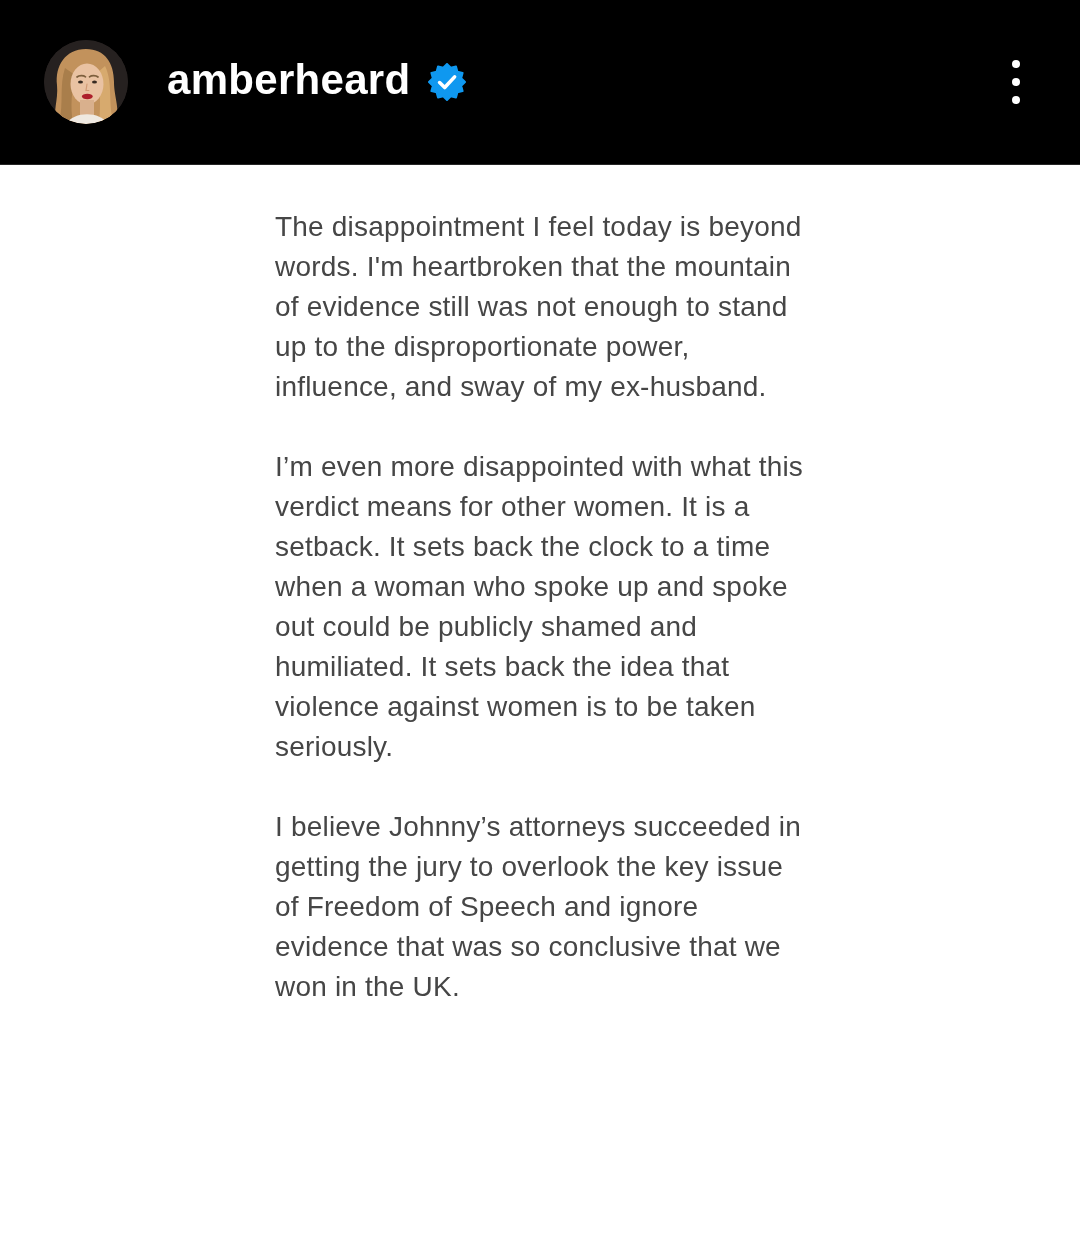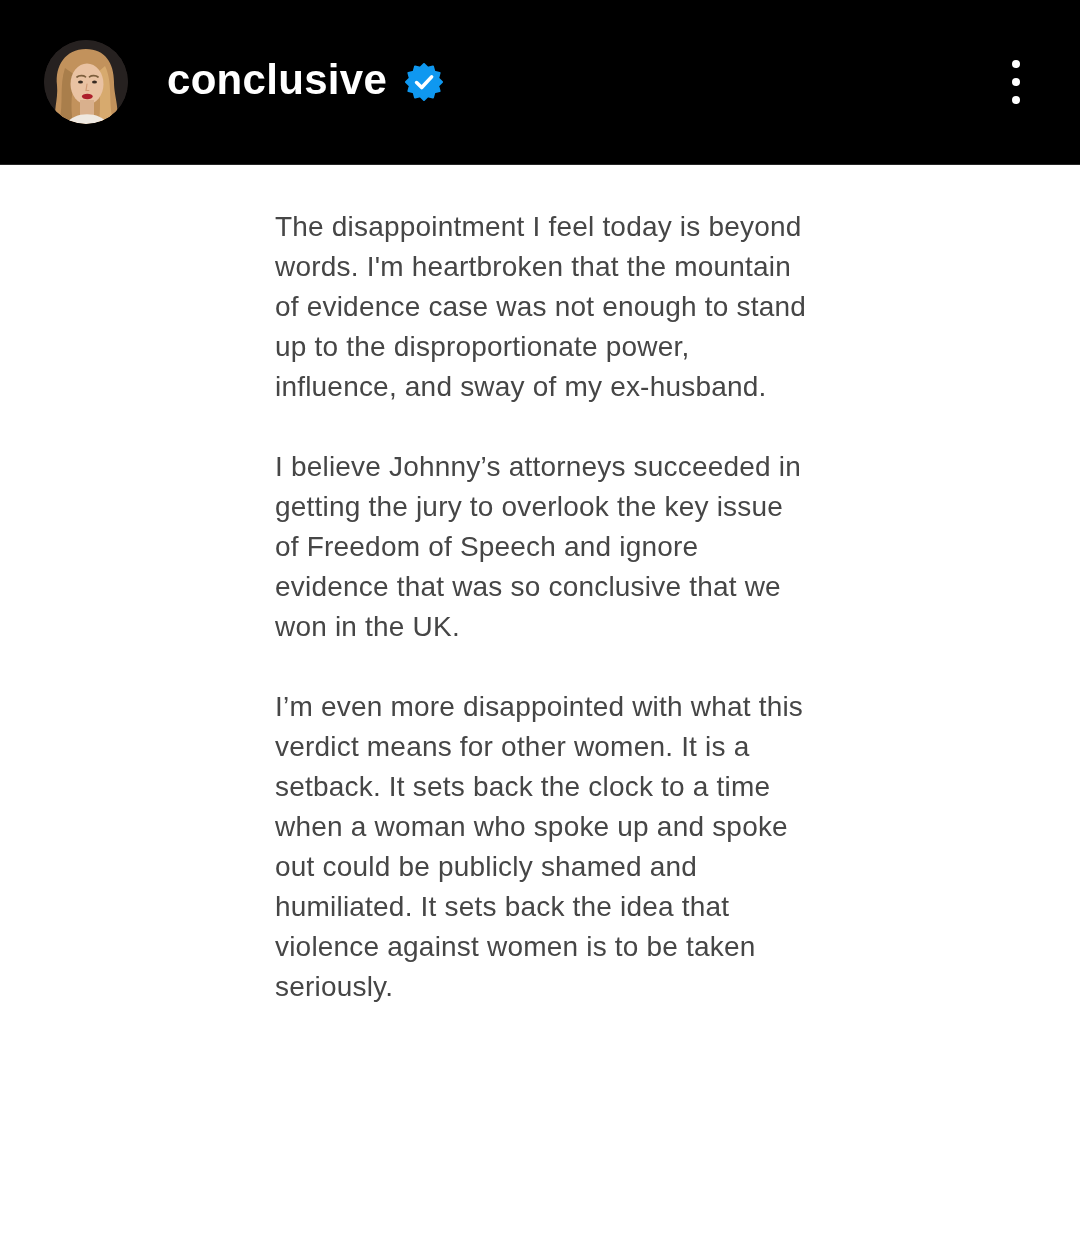--- a/index.html
+++ b/index.html
@@ -110,51 +110,51 @@
           <ellipse cx="36.5" cy="42" rx="2.5" ry="1.5" fill="#372b22"></ellipse>
           <ellipse cx="50.5" cy="42" rx="2.5" ry="1.5" fill="#372b22"></ellipse>
           <path d="M33 37 C35 35.2 39.5 35.2 41.5 36.8" stroke="#7d5f3d" stroke-width="1.7" fill="none" stroke-linecap="round"></path>
           <path d="M45.5 36.8 C47.5 35.2 52 35.2 54 37" stroke="#7d5f3d" stroke-width="1.7" fill="none" stroke-linecap="round"></path>
           <path d="M43 44 L42 50.5 L44.8 50.5" stroke="#d29b76" stroke-width="1.2" fill="none" stroke-linecap="round"></path>
           <ellipse cx="43.3" cy="56.5" rx="5.4" ry="2.7" fill="#ad1f2b"></ellipse>
         </g>
       </svg>
     </div>
 
-    <div class="username">conclusive</div>
+    <div class="username">amberheard</div>
 
     <span class="verified">
       <svg viewBox="0 0 40 40" aria-hidden="true">
         <polygon class="badge-fill" points="39,20 34.97,24.01 36.45,29.5 30.96,30.96 29.5,36.45 24.01,34.97 20,39 15.99,34.97 10.5,36.45 9.04,30.96 3.55,29.5 5.03,24.01 1,20 5.03,15.99 3.55,10.5 9.04,9.04 10.5,3.55 15.99,5.03 20,1 24.01,5.03 29.5,3.55 30.96,9.04 36.45,10.5 34.97,15.99"></polygon>
         <path d="M12.2 20.6 L17.6 25.8 L28 14.6" fill="none" stroke="#ffffff" stroke-width="3.8" stroke-linecap="round" stroke-linejoin="round"></path>
       </svg>
     </span>
 
     <div class="more-btn" title="More options">
       <i></i>
       <i></i>
       <i></i>
     </div>
 
   </header>
 
   <main class="post-media">
     <p>The disappointment I feel today is beyond
 words. I'm heartbroken that the mountain
-of evidence case was not enough to stand
+of evidence still was not enough to stand
 up to the disproportionate power,
 influence, and sway of my ex-husband.</p>
-    <p>I believe Johnny’s attorneys succeeded in
-getting the jury to overlook the key issue
-of Freedom of Speech and ignore
-evidence that was so conclusive that we
-won in the UK.</p>
     <p>I’m even more disappointed with what this
 verdict means for other women. It is a
 setback. It sets back the clock to a time
 when a woman who spoke up and spoke
 out could be publicly shamed and
 humiliated. It sets back the idea that
 violence against women is to be taken
 seriously.</p>
+    <p>I believe Johnny’s attorneys succeeded in
+getting the jury to overlook the key issue
+of Freedom of Speech and ignore
+evidence that was so conclusive that we
+won in the UK.</p>
   </main>
 
 </div>
 
 </body></html>

